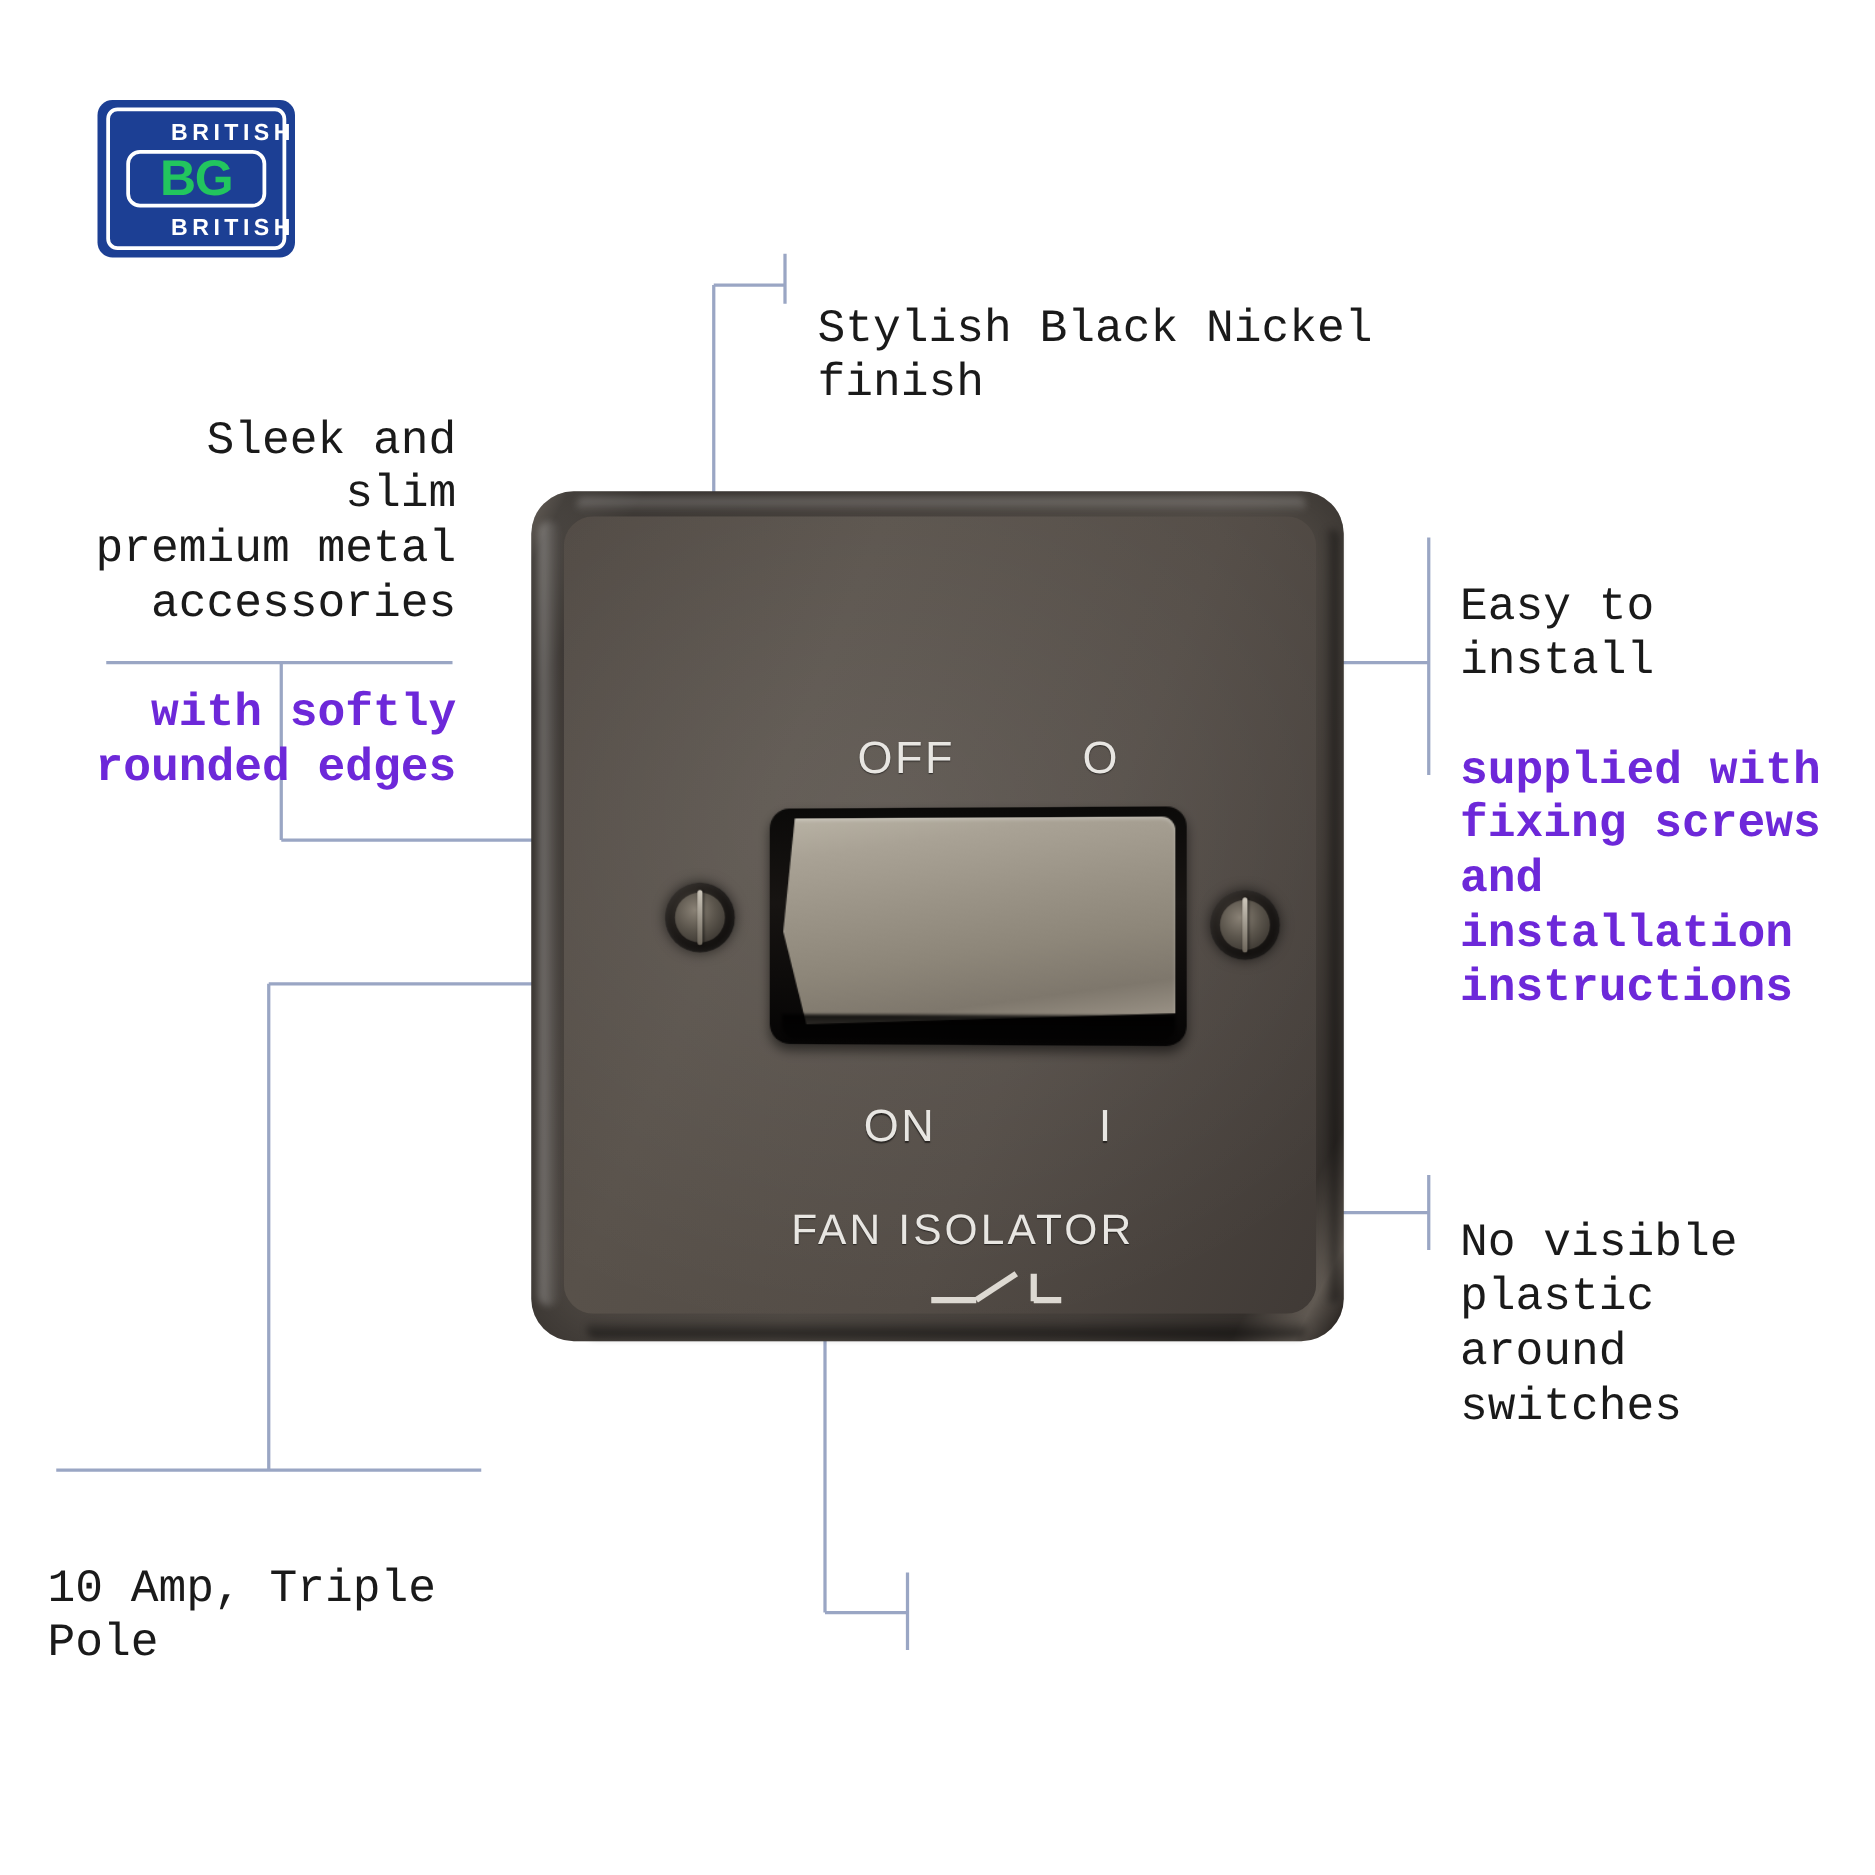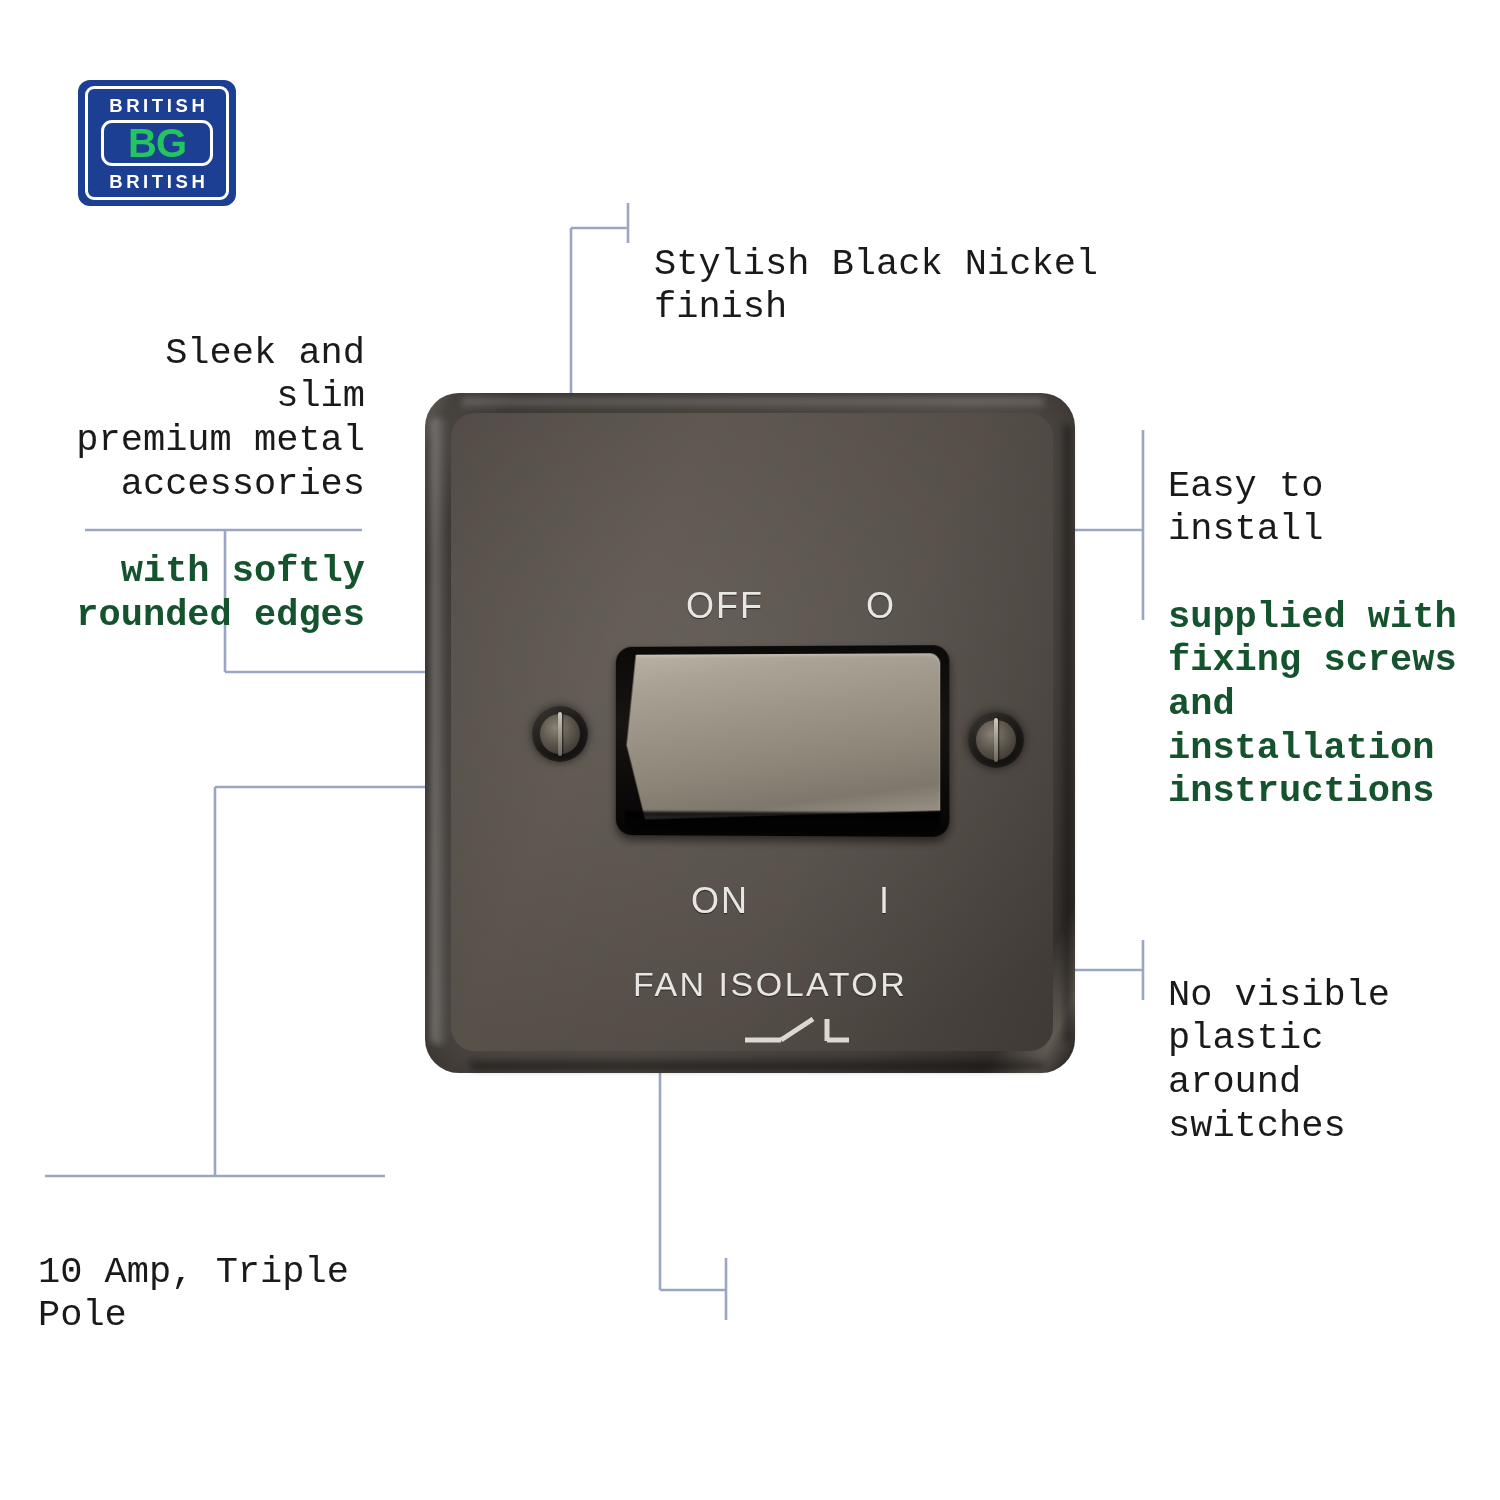--- a/index.html
+++ b/index.html
@@ -33,21 +33,21 @@
   .logo-ring {
     position: absolute;
     left: 7px; top: 6px; right: 7px; bottom: 6px;
     border: 3px solid #ffffff;
     border-radius: 9px;
     box-sizing: border-box;
   }
   .logo-top-text, .logo-bottom-text {
     position: absolute;
     left: 0; right: 0;
-    text-align: center;
+    text-align: right;
     color: #ffffff;
     font-weight: bold;
     font-size: 18.5px;
     letter-spacing: 3.6px;
     font-family: "Liberation Sans", sans-serif;
     text-indent: 3.6px;
   }
   .logo-top-text { top: 15px; }
   .logo-bottom-text { bottom: 13px; }
   .logo-inner-box {
@@ -72,21 +72,21 @@
   
   .callout {
     position: absolute;
     color: #1a1a1a;
     font-size: 37px;
     line-height: 1.18;
     font-family: Liberation Mono, monospace;
     white-space: pre-line;
   }
   .callout .hl {
-    color: #14532d;
+    color: #6d28d9;
     font-weight: bold;
   }
   .callout.right-align { text-align: right; }
   .callout.left-align  { text-align: left; }
 
   #c-finish   { left: 654px; top: 199px; width: 520px; }
   #c-sleek    { left: 60px;  top: 288px; width: 305px; }
   #c-easy     { left: 1168px; top: 421px; width: 310px; }
   #c-plastic  { left: 1168px; top: 930px; width: 310px; }
   #c-amp      { left: 38px;  top: 1207px; width: 420px; }

